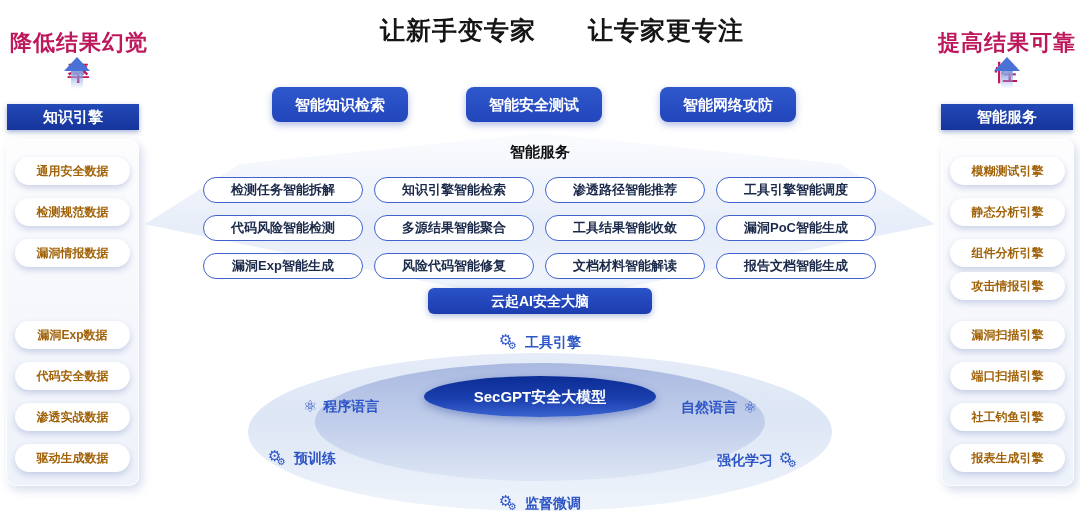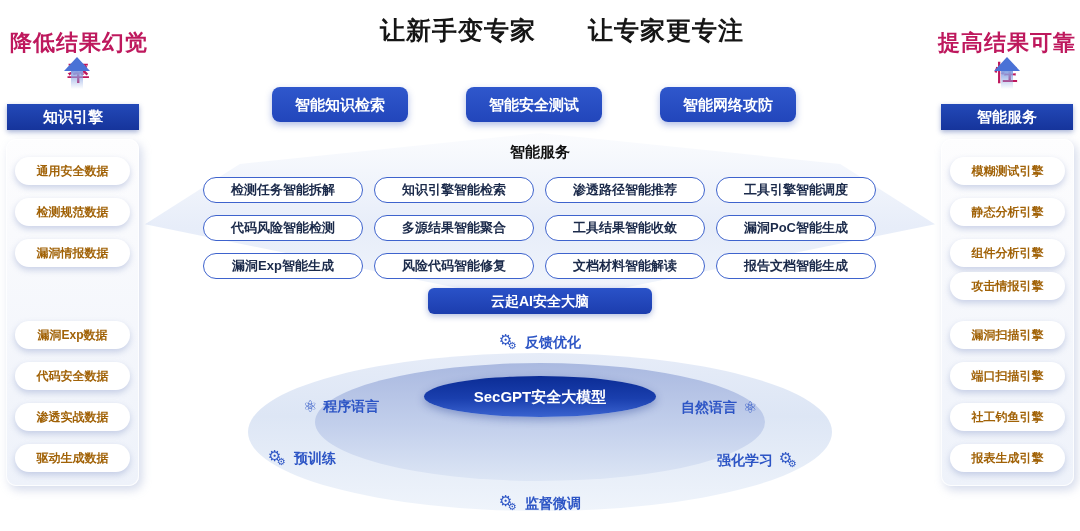--- a/index.html
+++ b/index.html
@@ -185,21 +185,21 @@
     <div class="service-pill">报告文档智能生成</div>
   </div>
 
   <div class="brain-bar">云起AI安全大脑</div>
 
   <div class="mlabel feedback">
     <span class="gear-ic">
         <span class="g1">⚙</span>
         <span class="g2">⚙</span>
       </span>
-    <span>反馈优化</span>
+    <span>工具引擎</span>
   </div>
 
   <div class="ellipse-dark">SecGPT安全大模型</div>
 
   <div class="mlabel prog">
     <span class="atom-ic">⚛</span>
     <span>程序语言</span>
   </div>
   <div class="mlabel nat">
     <span>自然语言</span>

